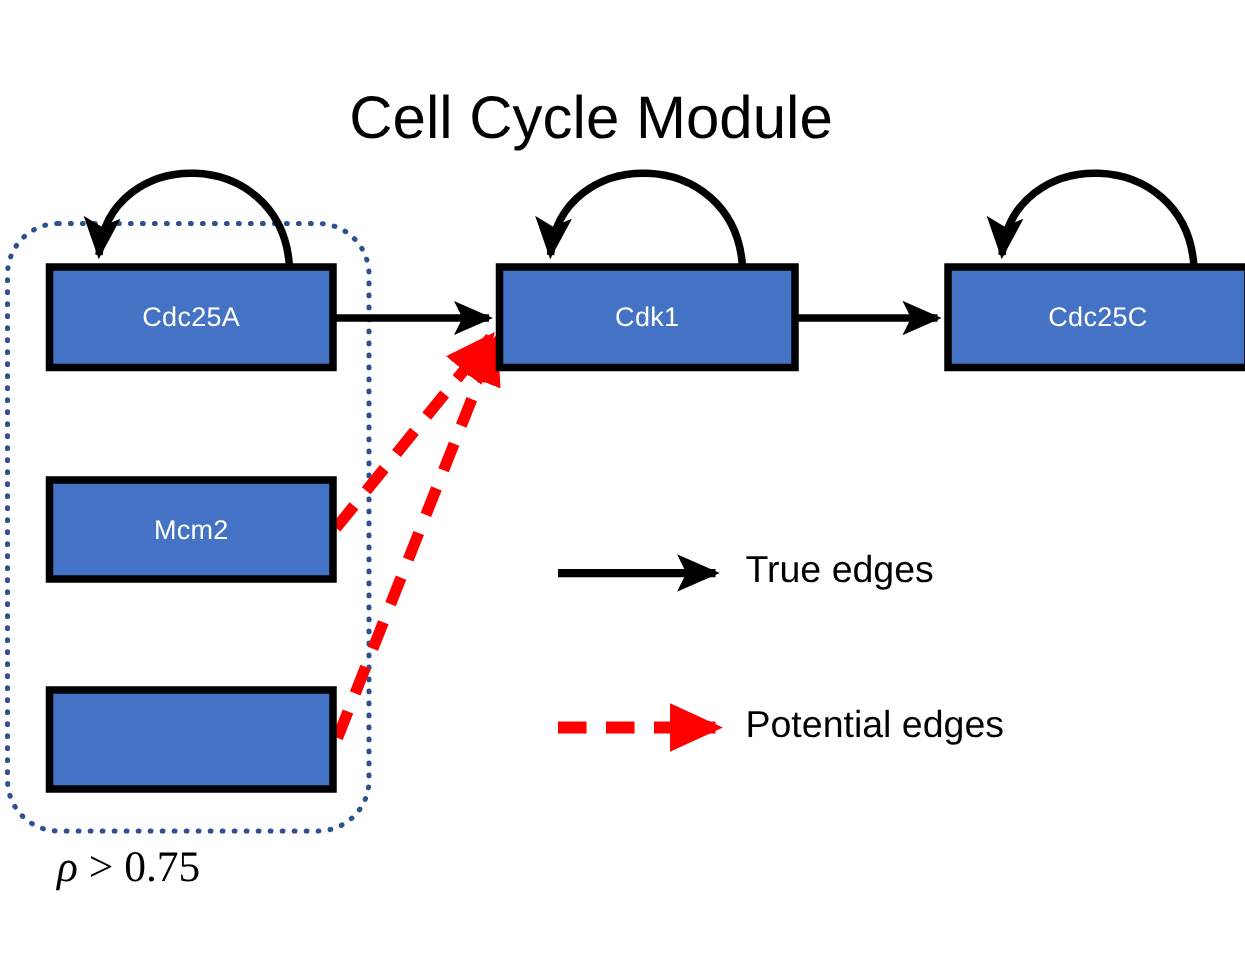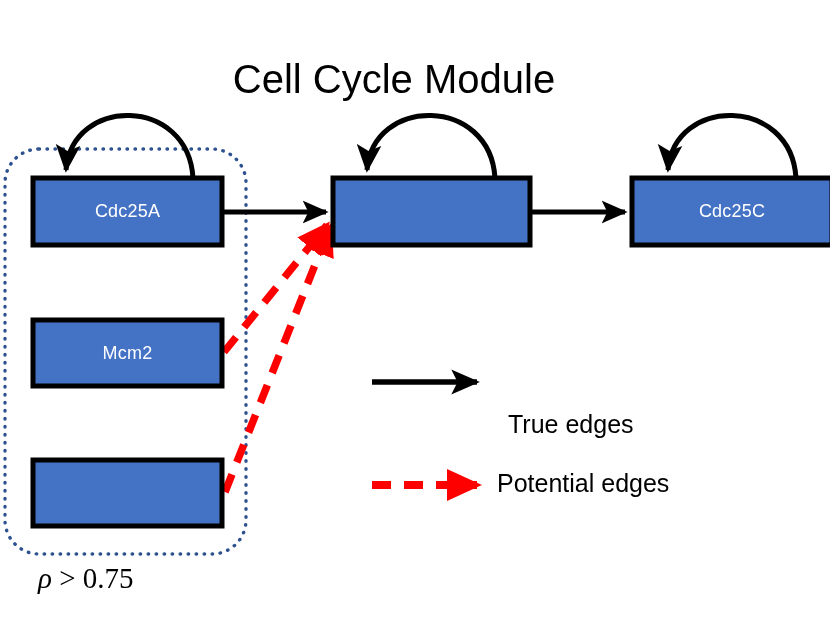--- a/index.html
+++ b/index.html
@@ -109,23 +109,24 @@
     <rect x="632" y="178" width="200" height="67" fill="#4472C4" stroke="#000000" stroke-width="5"></rect>
     <rect x="33" y="320" width="189" height="66" fill="#4472C4" stroke="#000000" stroke-width="5"></rect>
     <rect x="33" y="460" width="189" height="66" fill="#4472C4" stroke="#000000" stroke-width="5"></rect>
 
     <line x1="372" y1="382" x2="477" y2="382" stroke="#000000" stroke-width="5.5" marker-end="url(#arrow-black)"></line>
 
     <line x1="372" y1="485" x2="477" y2="485" stroke="#FF0000" stroke-width="8" stroke-dasharray="19 13" marker-end="url(#arrow-red)"></line>
   </svg>
 
   <div class="node-label" style="left:33px; top:178px; width:189px; height:67px;">Cdc25A</div>
+  <div class="node-label" style="left:333px; top:178px; width:197px; height:67px;">Cdk1</div>
   <div class="node-label" style="left:632px; top:178px; width:200px; height:67px;">Cdc25C</div>
   <div class="node-label" style="left:33px; top:320px; width:189px; height:66px;">Mcm2</div>
 
-  <div class="legend-text" style="left:508px; top:366px;margin-top:44px;">True edges</div>
+  <div class="legend-text" style="left:497px; top:366px;">True edges</div>
   <div class="legend-text" style="left:497px; top:469px;">Potential edges</div>
 
   <div id="cluster-label">
     <span class="rho">ρ</span><span class="op"> &gt; </span><span class="num">0.75</span>
   </div>
 
 </div>
 
 </body></html>

